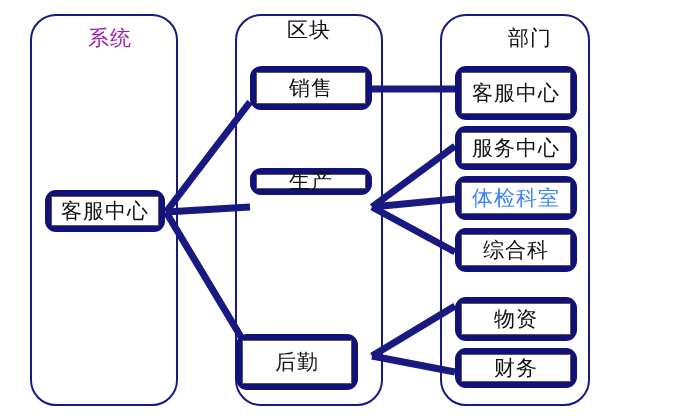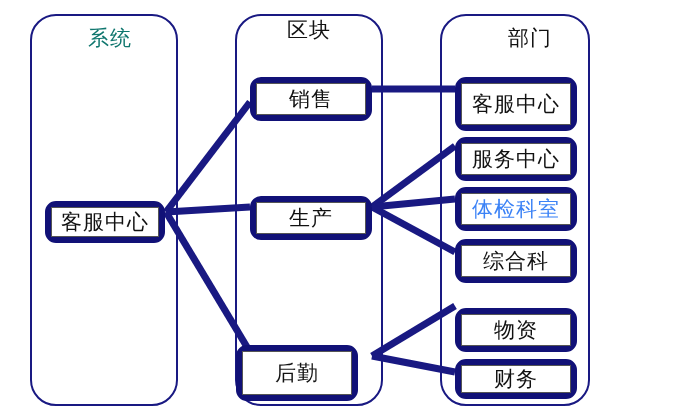--- a/index.html
+++ b/index.html
@@ -42,21 +42,20 @@
   }
   .node-box {
     position: absolute;
     box-sizing: border-box;
     background: #ffffff;
     border: 6px solid #111177;
     border-radius: 11px;
     display: flex;
     align-items: center;
     justify-content: center;
-    margin-top: 11px;
   }
   .node-inner {
     box-sizing: border-box;
     width: 100%;
     height: 100%;
     border: 1px solid #555555;
     background: #ffffff;
     display: flex;
     align-items: center;
     justify-content: center;
@@ -81,39 +80,39 @@
       <line x1="372" y1="89" x2="455" y2="89" stroke="#191982" stroke-width="7" stroke-linecap="butt"></line>
       <line x1="372" y1="207" x2="455" y2="146" stroke="#191982" stroke-width="7" stroke-linecap="butt"></line>
       <line x1="372" y1="207" x2="455" y2="199" stroke="#191982" stroke-width="7" stroke-linecap="butt"></line>
       <line x1="372" y1="207" x2="455" y2="252" stroke="#191982" stroke-width="7" stroke-linecap="butt"></line>
       <line x1="372" y1="356" x2="455" y2="306" stroke="#191982" stroke-width="7" stroke-linecap="butt"></line>
       <line x1="372" y1="356" x2="455" y2="372" stroke="#191982" stroke-width="7" stroke-linecap="butt"></line>
     </svg>
 
   <div id="group-layer">
       <div class="group-container" style="left: 30px; top: 14px; width: 148px; height: 392px; border-color: rgb(25, 25, 130);"></div>
-      <div class="group-title" style="left: 30px; top: 28px; width: 160px; color: #0f766e;">系统</div>
+      <div class="group-title" style="left: 30px; top: 28px; width: 160px; color: #a21caf;">系统</div>
       <div class="group-container" style="left: 235px; top: 14px; width: 148px; height: 392px; border-color: rgb(25, 25, 130);"></div>
       <div class="group-title" style="left: 235px; top: 20px; width: 148px; color: rgb(17, 17, 17);">区块</div>
       <div class="group-container" style="left: 440px; top: 14px; width: 150px; height: 392px; border-color: rgb(25, 25, 130);"></div>
       <div class="group-title" style="left: 440px; top: 28px; width: 180px; color: rgb(17, 17, 17);">部门</div>
     </div>
 
   <div id="node-layer">
       <div class="node-box" style="left: 45px; top: 190px; width: 120px; height: 42px; border-color: rgb(17, 17, 119);">
         <div class="node-inner">
           <span class="node-label" style="color: rgb(17, 17, 17);">客服中心</span>
         </div>
       </div>
       <div class="node-box" style="left: 250px; top: 66px; width: 122px; height: 44px; border-color: rgb(17, 17, 119);">
         <div class="node-inner">
           <span class="node-label" style="color: rgb(17, 17, 17);">销售</span>
         </div>
       </div>
-      <div class="node-box" style="left: 250px; top: 185px; width: 122px; height: 44px; border-color: rgb(17, 17, 119);">
+      <div class="node-box" style="left: 250px; top: 168px; width: 122px; height: 27px; border-color: rgb(17, 17, 119);">
         <div class="node-inner">
           <span class="node-label" style="color: rgb(17, 17, 17);">生产</span>
         </div>
       </div>
       <div class="node-box" style="left: 236px; top: 334px; width: 122px; height: 56px; border-color: rgb(17, 17, 119);">
         <div class="node-inner">
           <span class="node-label" style="color: rgb(17, 17, 17);">后勤</span>
         </div>
       </div>
       <div class="node-box" style="left: 455px; top: 66px; width: 122px; height: 54px; border-color: rgb(17, 17, 119);">

